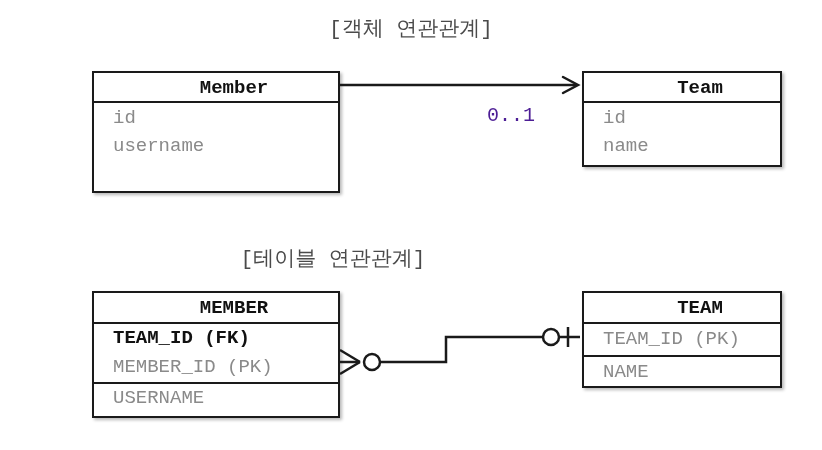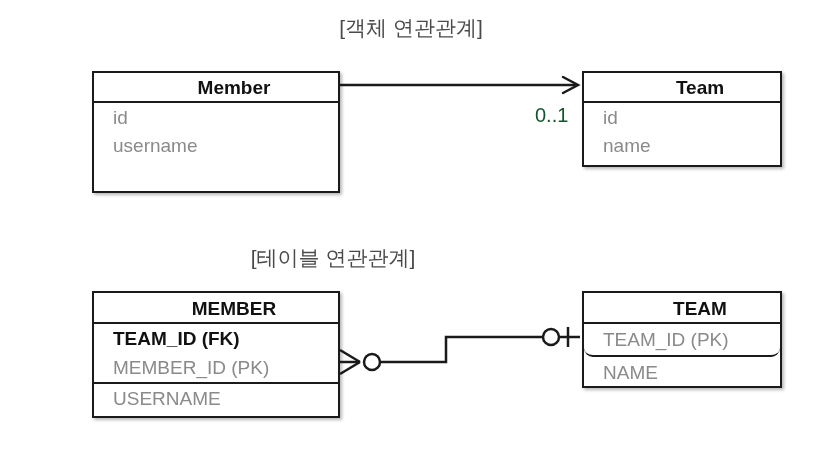--- a/index.html
+++ b/index.html
@@ -14,20 +14,21 @@
     overflow: hidden;
     font-family: "Liberation Sans", "DejaVu Sans", sans-serif;
     -webkit-font-smoothing: antialiased;
   }
 
   .canvas {
     position: absolute;
     left: 0; top: 0;
     width: 822px;
     height: 450px;
+    font-family: Liberation Mono, monospace;
   }
 
   
   .section-title {
     position: absolute;
     font-size: 21px;
     color: #4a4a4a;
     letter-spacing: 0px;
     white-space: nowrap;
     text-align: center;
@@ -92,29 +93,28 @@
   }
   #box-member-tbl .hdr { height: 31px; line-height: 31px; }
   #box-member-tbl .attrs { padding: 0; }
   #box-member-tbl .attr  { line-height: 29px; }
 
   #box-team-tbl {
     left: 582px; top: 291px; width: 200px; height: 97px;
   }
   #box-team-tbl .hdr { height: 31px; line-height: 31px; }
   #box-team-tbl .attrs { padding: 0; }
-  #box-team-tbl .attr  { line-height: 31px; border-radius: 9px; }
+  #box-team-tbl .attr  { line-height: 31px; }
 
   
   .cardinality {
     position: absolute;
     font-size: 20px;
-    color: #14532d;
+    color: #4c1d95;
     white-space: nowrap;
-    margin-left: 48px;
   }
   #card-01 { left: 487px; top: 104px; }
 
   
   #connectors {
     position: absolute;
     left: 0; top: 0;
     width: 822px;
     height: 450px;
     pointer-events: none;

